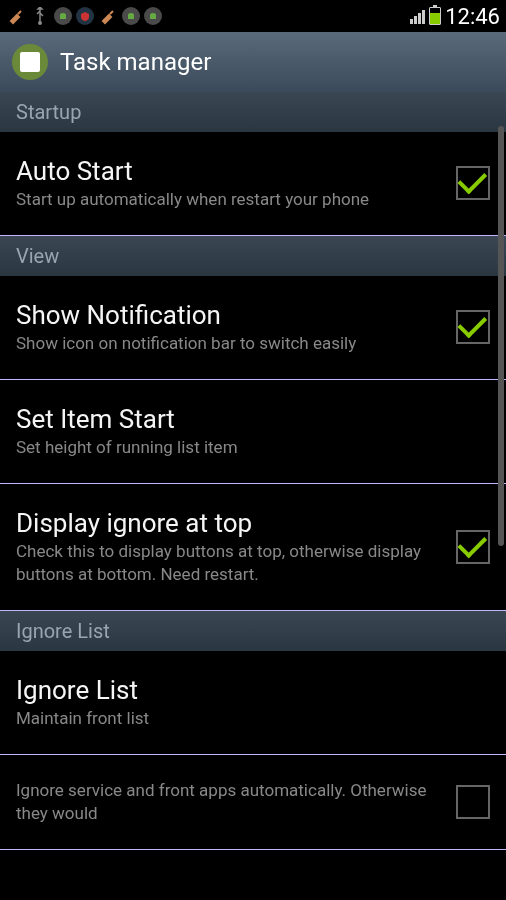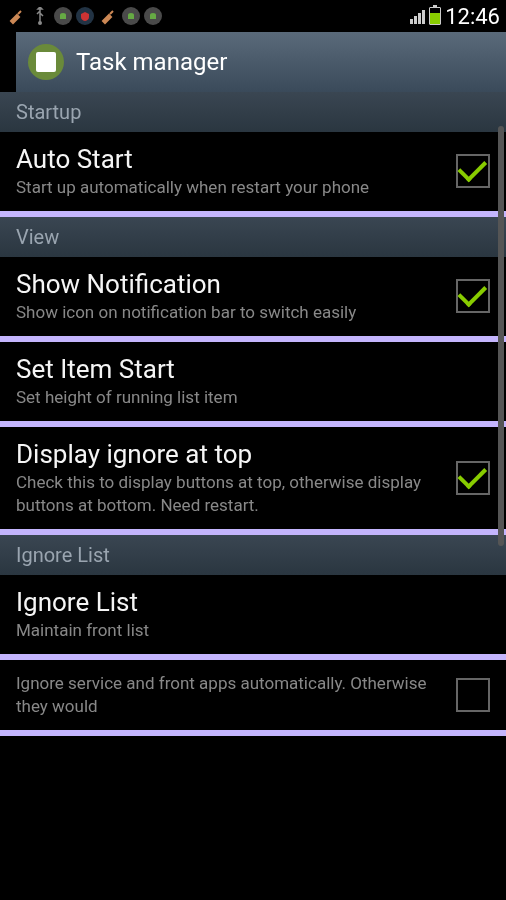--- a/index.html
+++ b/index.html
@@ -52,21 +52,20 @@
       font-size: 22px;
       font-weight: 400;
     }
     .title-bar {
       height: 60px;
       background: linear-gradient(to bottom, #5a6a7a, #3a4a5a);
       display: flex;
       align-items: center;
       padding: 0 12px;
       gap: 12px;
-      margin-left: 16px;
     }
     .app-icon {
       width: 36px;
       height: 36px;
       border-radius: 50%;
       background: #6a8a3a;
       display: flex;
       align-items: center;
       justify-content: center;
     }
@@ -88,22 +87,22 @@
       position: relative;
     }
     .section-header {
       background: linear-gradient(to bottom, #3a4652, #2a3640);
       color: #9aa5b0;
       font-size: 20px;
       padding: 8px 16px;
     }
     .list-item {
       background: #000;
-      padding: 12px 16px;
-      border-bottom: 6px solid #c4b5fd;
+      padding: 24px 16px;
+      border-bottom: 1px solid #c4b5fd;
       display: flex;
       align-items: center;
       justify-content: space-between;
       gap: 26px;
     }
     .item-text {
       flex: 1;
     }
     .item-title {
       color: #f5f5f5;

